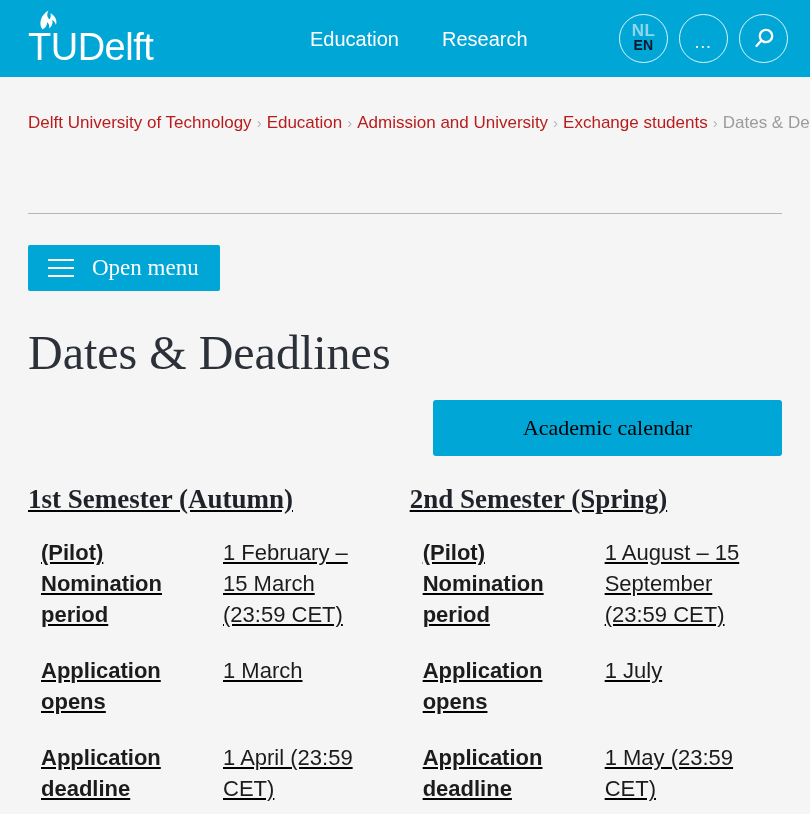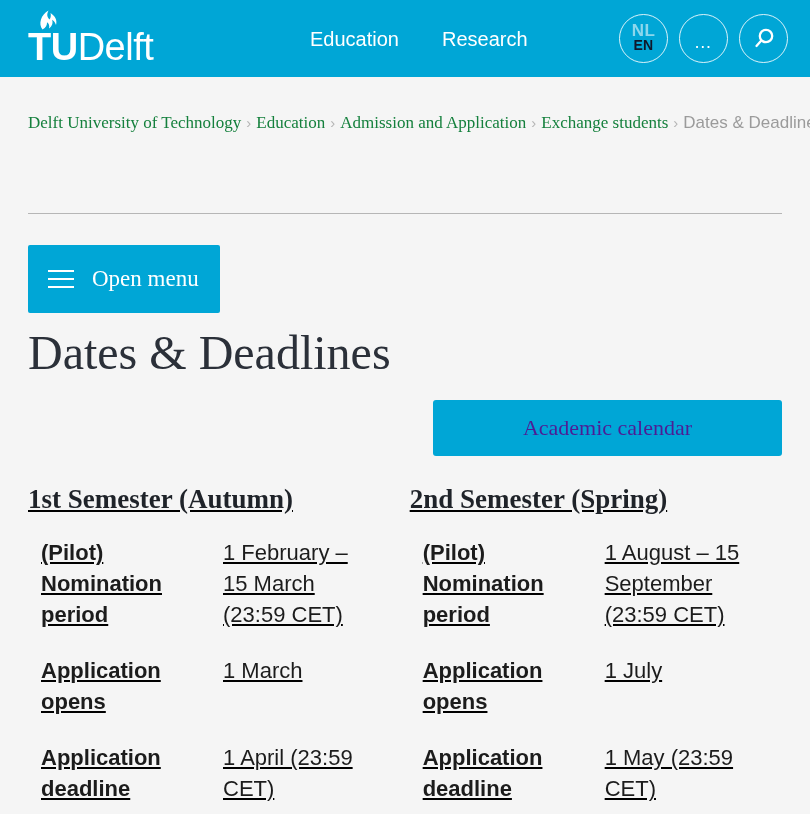--- a/index.html
+++ b/index.html
@@ -47,21 +47,21 @@
     left: 0;
     top: 20px;
     font-family: "Liberation Sans", sans-serif;
     font-size: 38px;
     line-height: 42px;
     color: #ffffff;
     letter-spacing: -0.5px;
     white-space: nowrap;
   }
   .logo-text .tu {
-    font-weight: bold;
+    font-weight: normal;
   }
   .logo-text .delft {
     font-weight: 300;
   }
 
   .nav-links {
     position: absolute;
     left: 310px;
     top: 26px;
     display: flex;
@@ -126,25 +126,24 @@
   .breadcrumb {
     position: absolute;
     left: 28px;
     top: 104px;
     width: 754px;
     color: #9b9b9b;
     font-size: 17px;
     line-height: 38px;
   }
   .bc-item {
-    color: #15803d;
+    color: #b91c1c;
     text-decoration: none;
     cursor: pointer;
     white-space: nowrap;
-    font-family: Liberation Serif, serif;
   }
   .bc-sep {
     color: #b5b5b5;
     margin: 0 5px;
     font-size: 15px;
   }
   .bc-current {
     color: #9b9b9b;
     white-space: nowrap;
   }
@@ -157,21 +156,21 @@
     height: 1px;
     background: #b6b6b6;
   }
 
   
   .open-menu-btn {
     position: absolute;
     left: 28px;
     top: 245px;
     width: 192px;
-    height: 68px;
+    height: 46px;
     background: #00a6d6;
     border: none;
     border-radius: 2px;
     display: flex;
     align-items: center;
     cursor: pointer;
     padding: 0 0 0 20px;
     box-sizing: border-box;
   }
   .burger {
@@ -213,21 +212,21 @@
   
   .calendar-btn {
     position: absolute;
     left: 433px;
     top: 400px;
     width: 349px;
     height: 56px;
     background: #00a6d6;
     border: none;
     border-radius: 3px;
-    color: #4c1d95;
+    color: #000000;
     font-family: "Liberation Serif", serif;
     font-size: 22px;
     line-height: 26px;
     cursor: pointer;
     padding: 0;
   }
 
   
   .columns {
     position: absolute;
@@ -311,21 +310,21 @@
         <svg width="26" height="26" viewBox="0 0 26 26">
           <circle cx="15" cy="10" r="6.2" fill="none" stroke="#ffffff" stroke-width="2.3"></circle>
           <line x1="10.3" y1="14.6" x2="5.5" y2="20" stroke="#ffffff" stroke-width="2.3" stroke-linecap="round"></line>
         </svg>
       </button>
 
     </div>
   </header>
 
   <nav class="breadcrumb">
-    <a class="bc-item" href="#">Delft University of Technology</a><span class="bc-sep">›</span><a class="bc-item" href="#">Education</a><span class="bc-sep">›</span><a class="bc-item" href="#">Admission and Application</a><span class="bc-sep">›</span><a class="bc-item" href="#">Exchange students</a><span class="bc-sep">›</span><span class="bc-current">Dates &amp; Deadlines</span>
+    <a class="bc-item" href="#">Delft University of Technology</a><span class="bc-sep">›</span><a class="bc-item" href="#">Education</a><span class="bc-sep">›</span><a class="bc-item" href="#">Admission and University</a><span class="bc-sep">›</span><a class="bc-item" href="#">Exchange students</a><span class="bc-sep">›</span><span class="bc-current">Dates &amp; Deadlines</span>
   </nav>
 
   <div class="divider"></div>
 
   <button class="open-menu-btn">
     <span class="burger">
         <i></i>
         <i></i>
         <i></i>
       </span>

